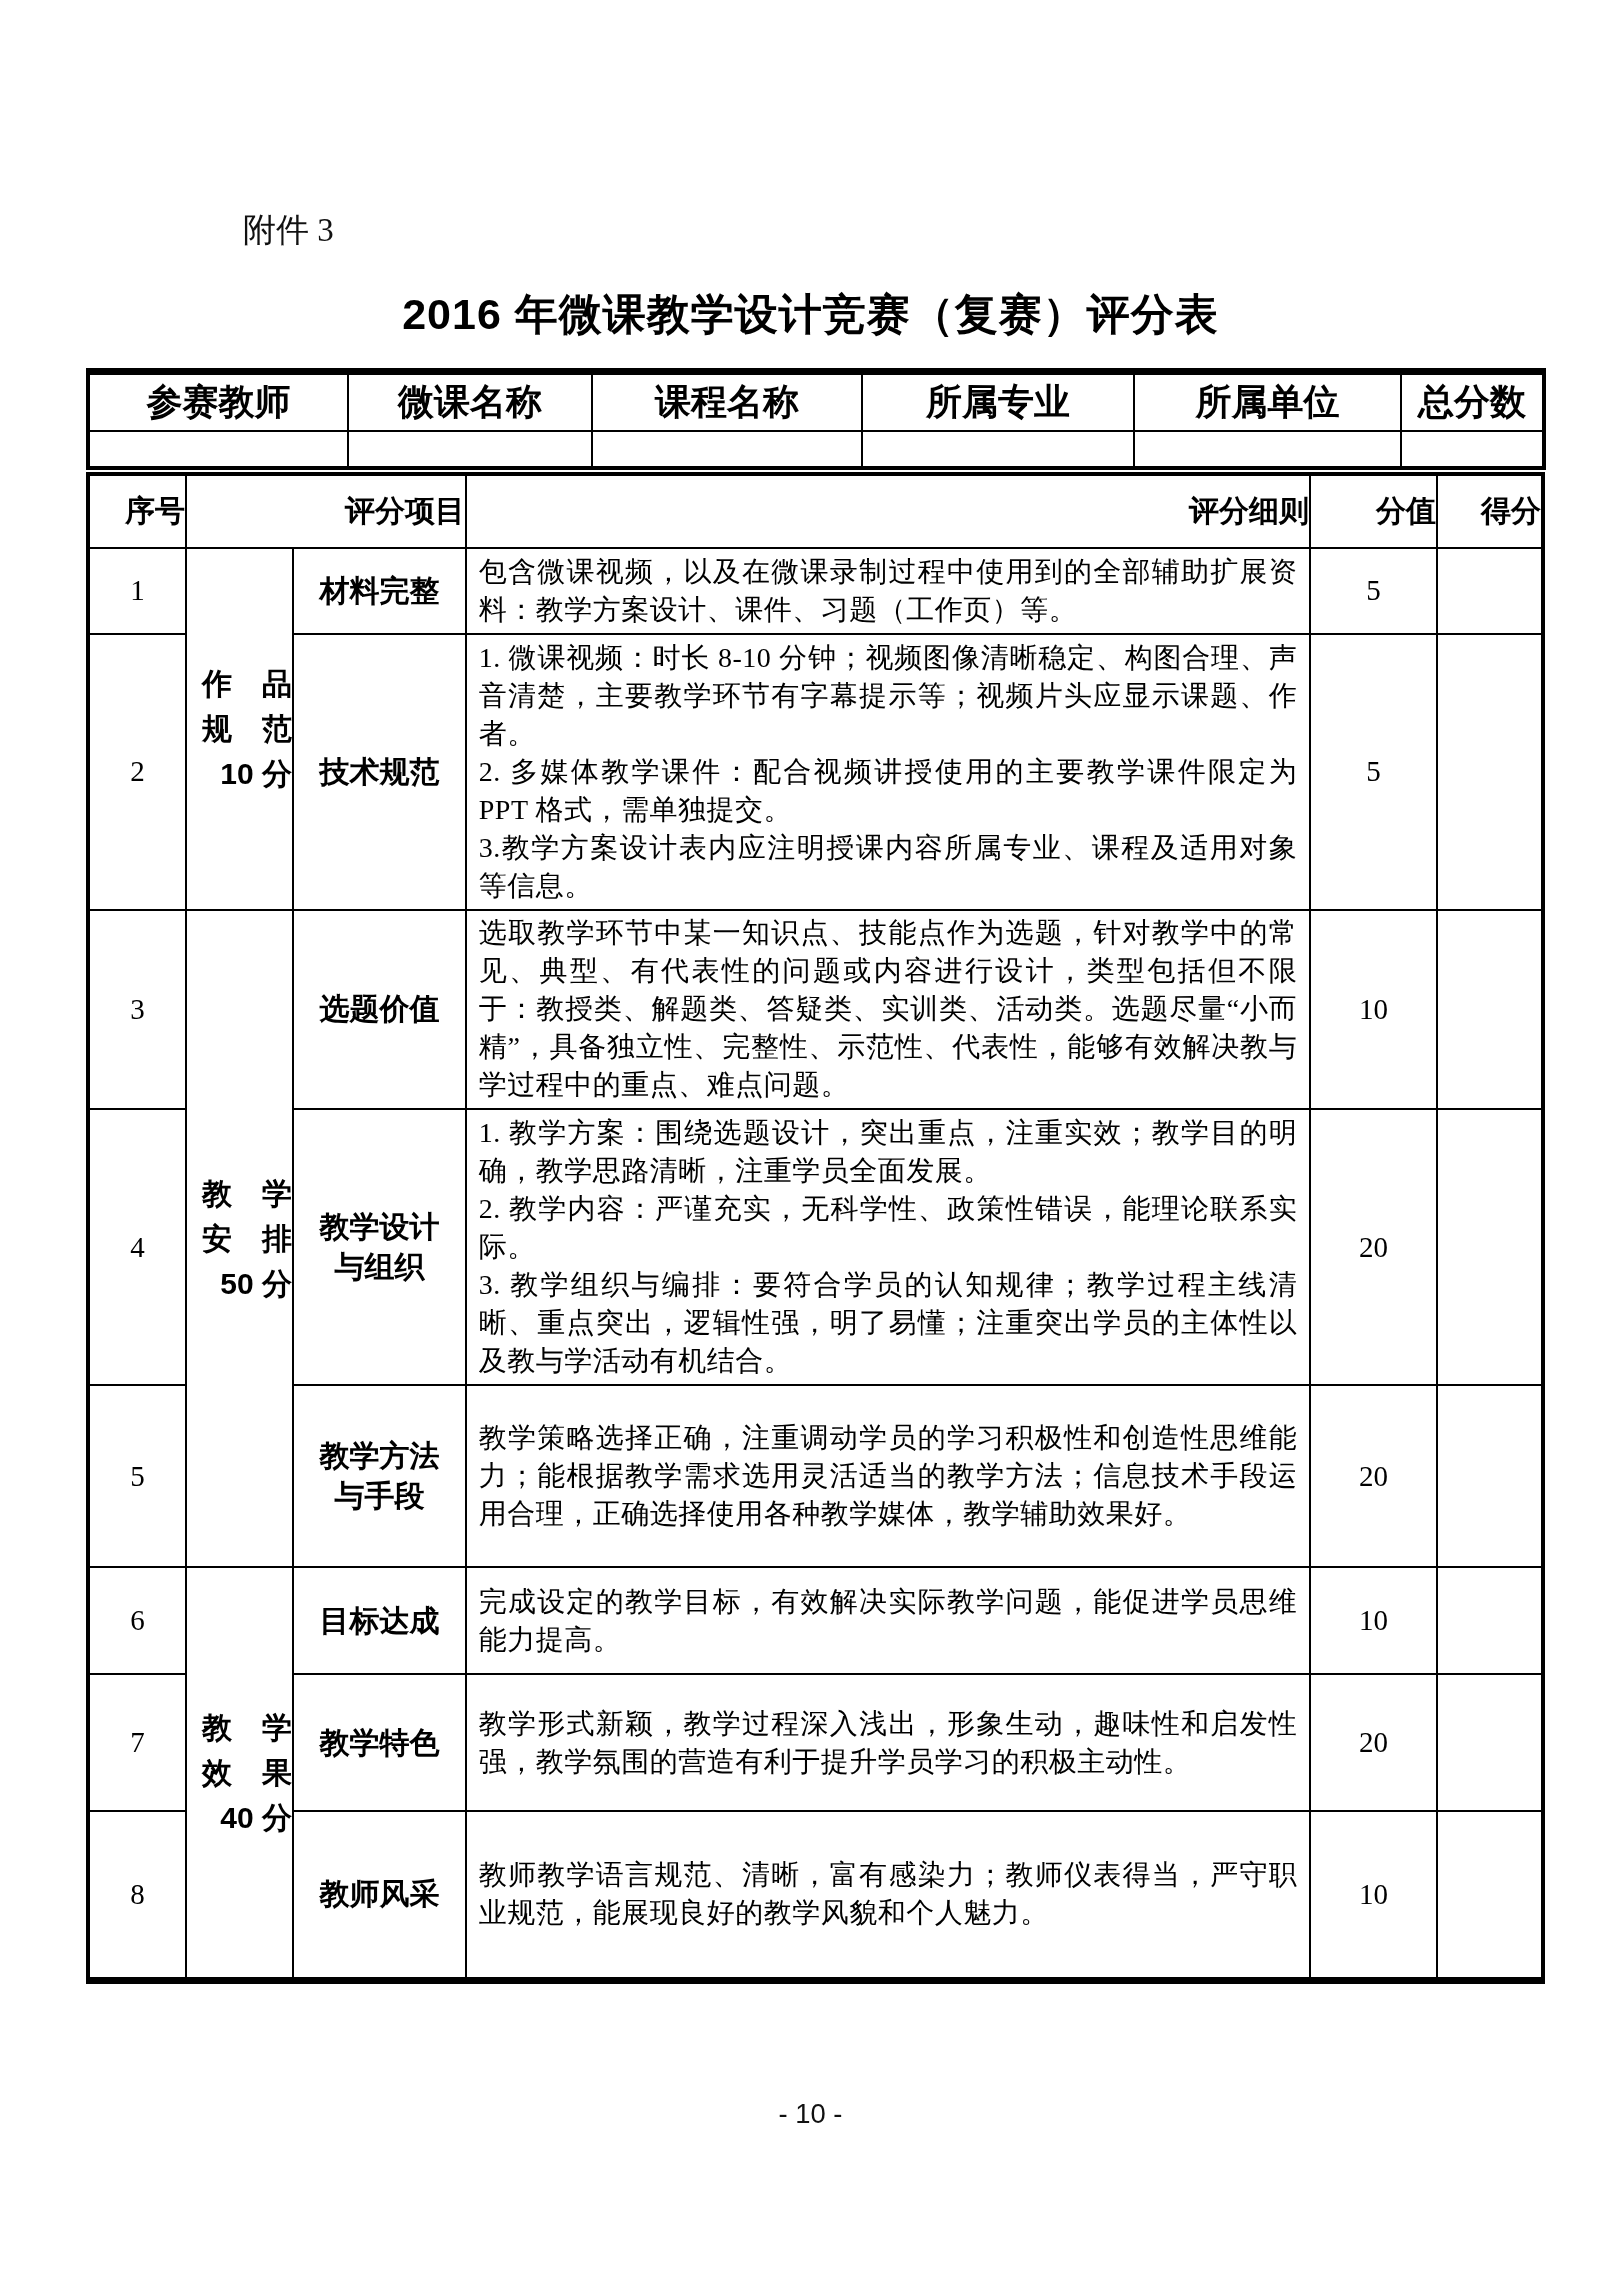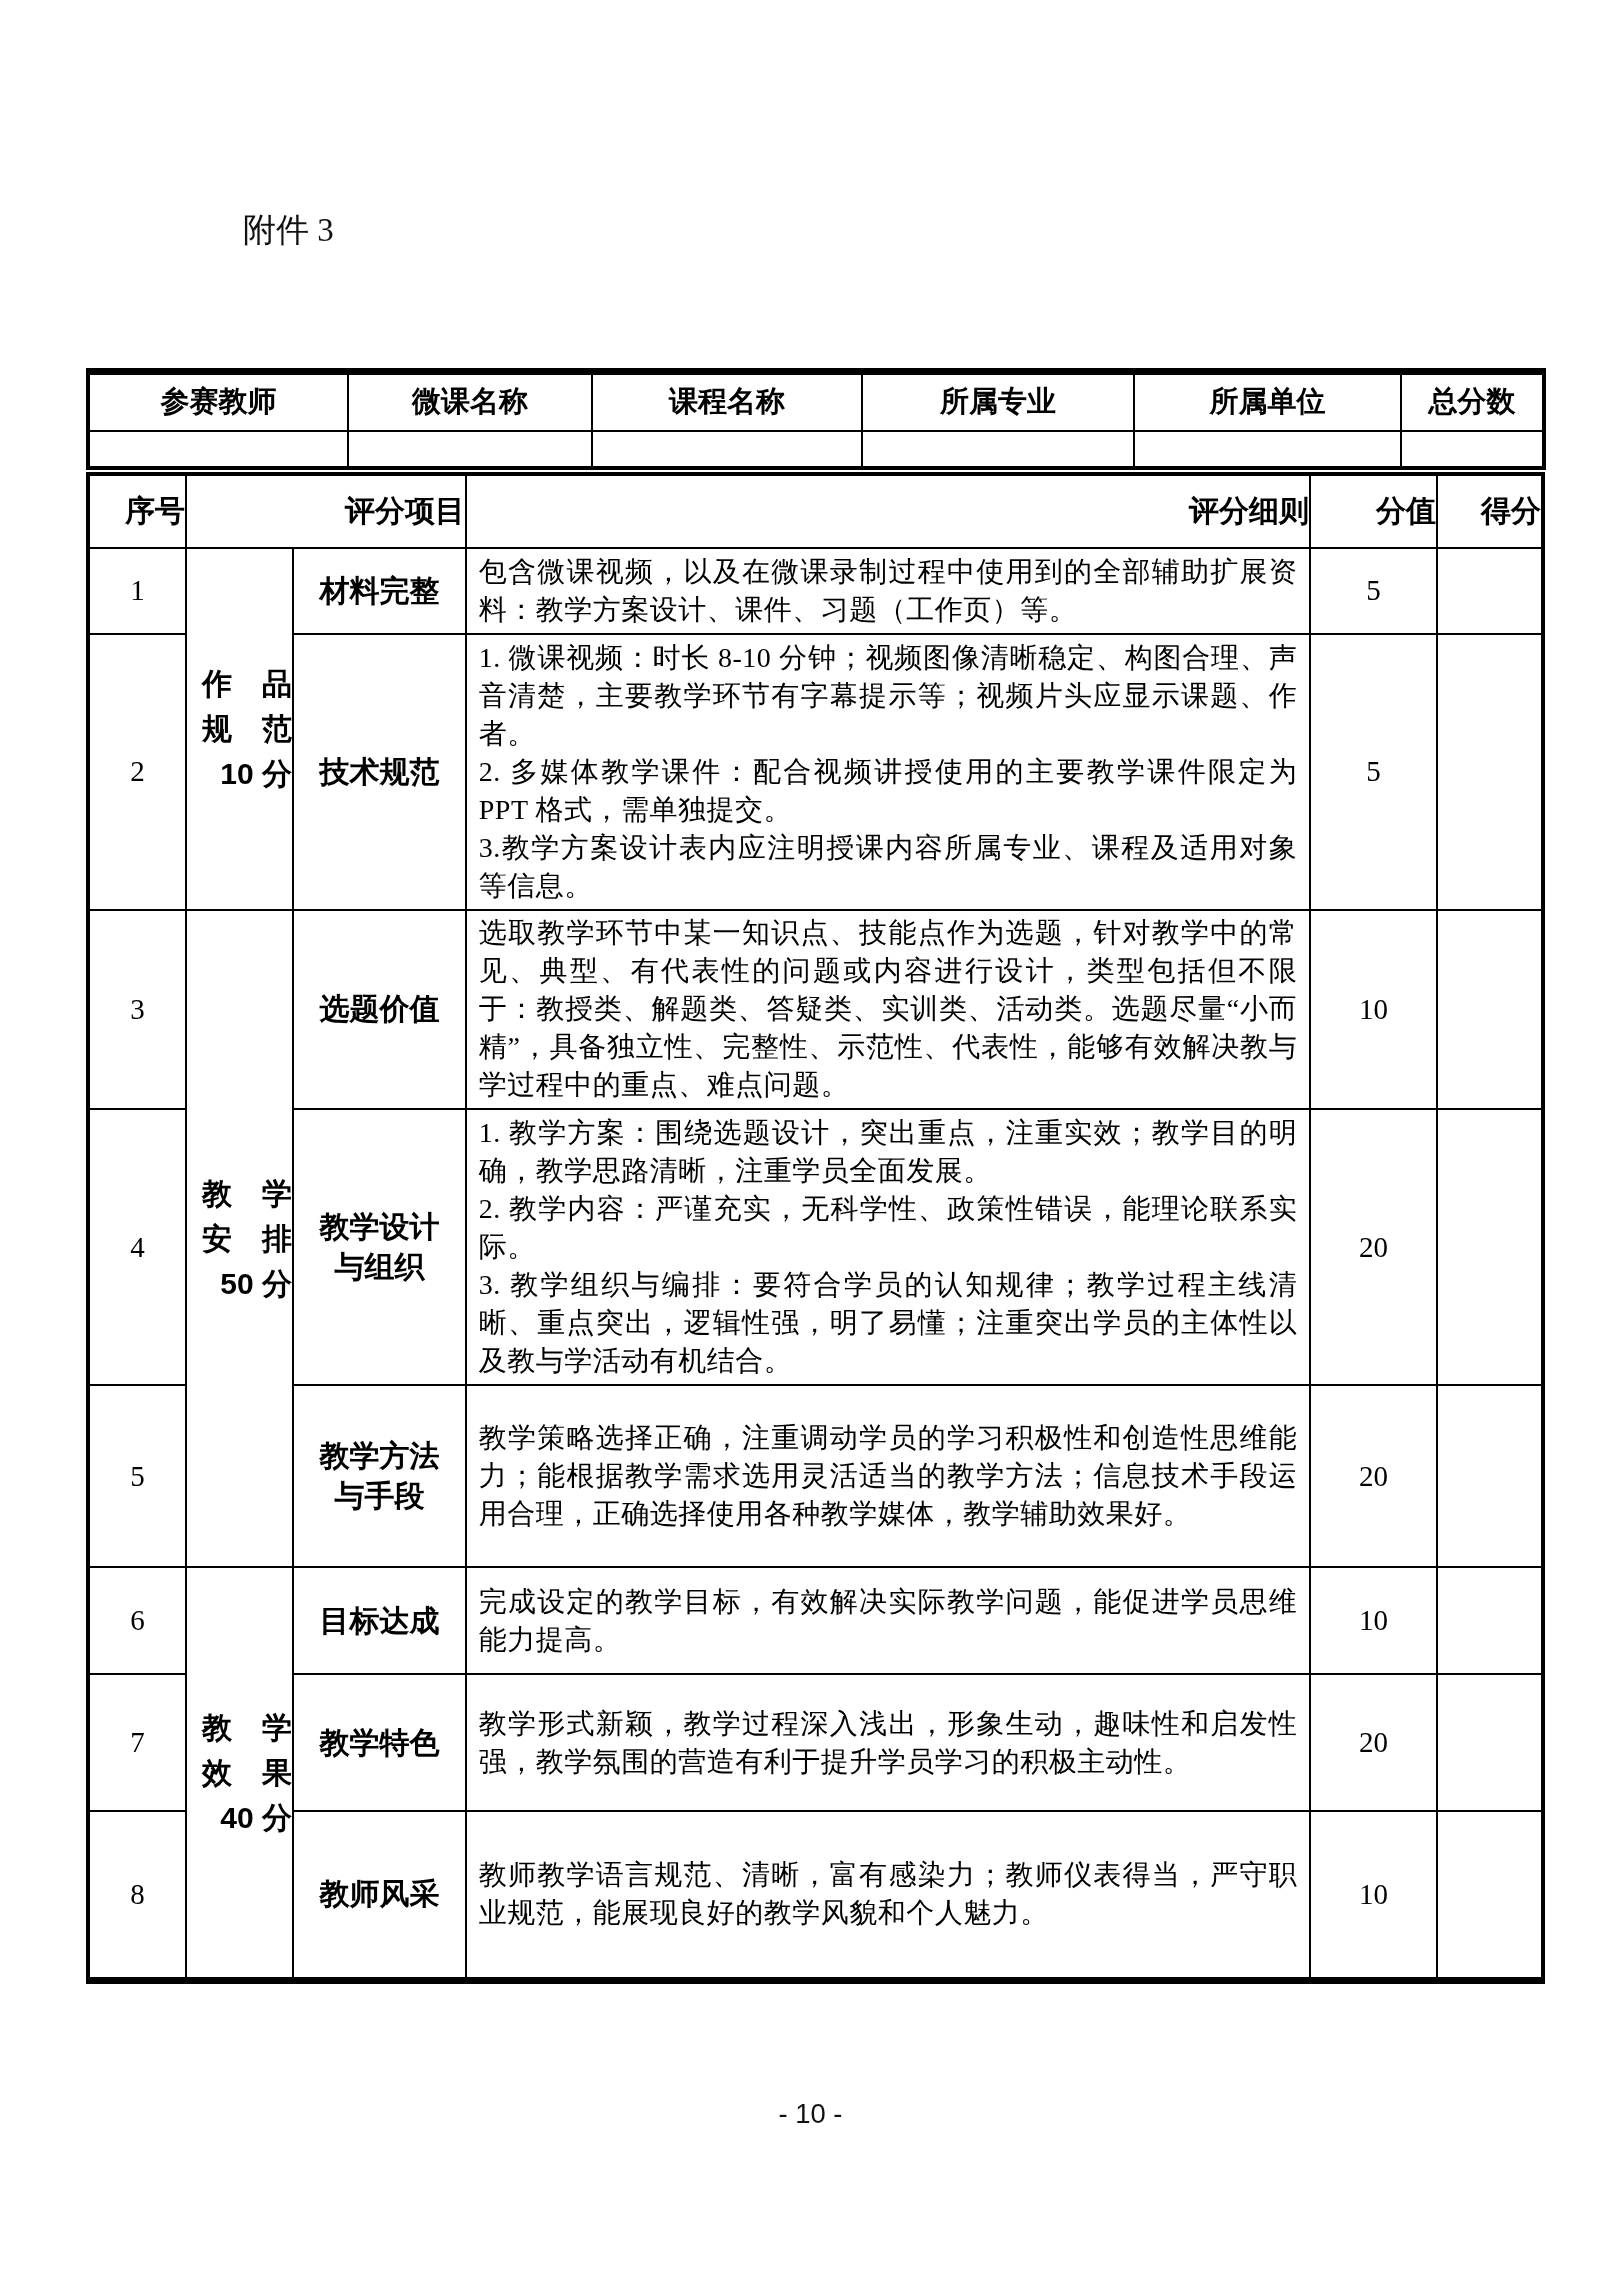--- a/index.html
+++ b/index.html
@@ -27,21 +27,21 @@
   td,th { vertical-align:middle; overflow:hidden; }
 
   
   .info-table {
     position:absolute; left:86px; top:368px; width:1455px;
     border:4.9px solid #000; border-top-width:7.8px;
   }
   .info-table th, .info-table td { border:2px solid #000; }
   .info-table th {
     font-family:"Liberation Sans","DejaVu Sans",sans-serif;
-    font-weight:bold; font-size:29px; text-align:center;
+    font-weight:bold; font-size:36px; text-align:center;
   }
 
   
   .score-table {
     position:absolute; left:86px; top:472px; width:1455px;
     border:4.9px solid #000; border-bottom-width:7.8px;
   }
   .score-table th, .score-table td { border:2px solid #000; }
   .score-table thead th {
     font-family:"Liberation Sans","DejaVu Sans",sans-serif;
@@ -74,20 +74,21 @@
     font-size:27.4px; color:#111;
   }
 </style>
 </head>
 <body>
 
 <div class="page">
 
   <div class="attachment">附件 3</div>
 
+  <div class="doc-title">2016 年微课教学设计竞赛（复赛）评分表</div>
 
   <table class="info-table">
     <colgroup>
       <col style="width:260px">
         <col style="width:244px">
         <col style="width:270px">
       <col style="width:272px">
         <col style="width:267px">
         <col style="width:143px">
     </colgroup>

